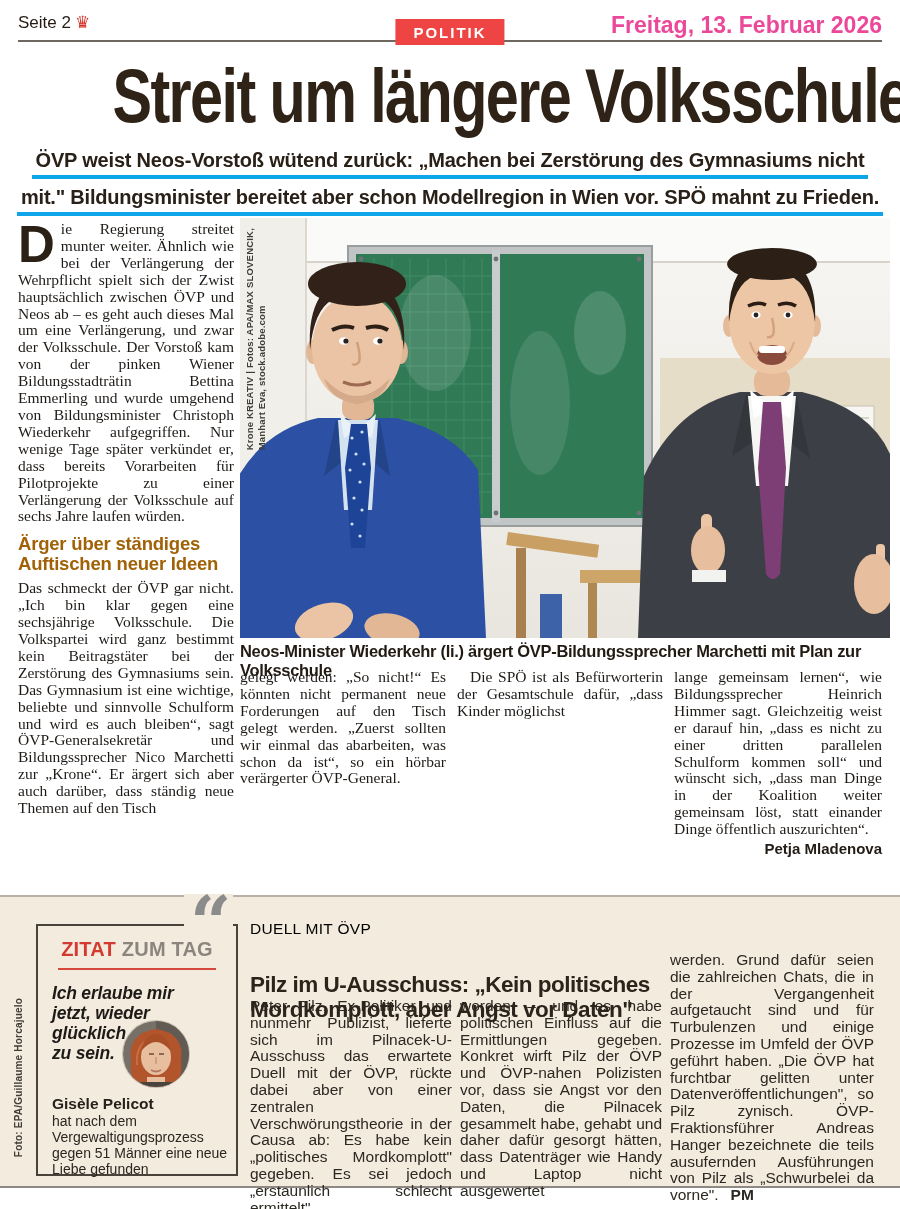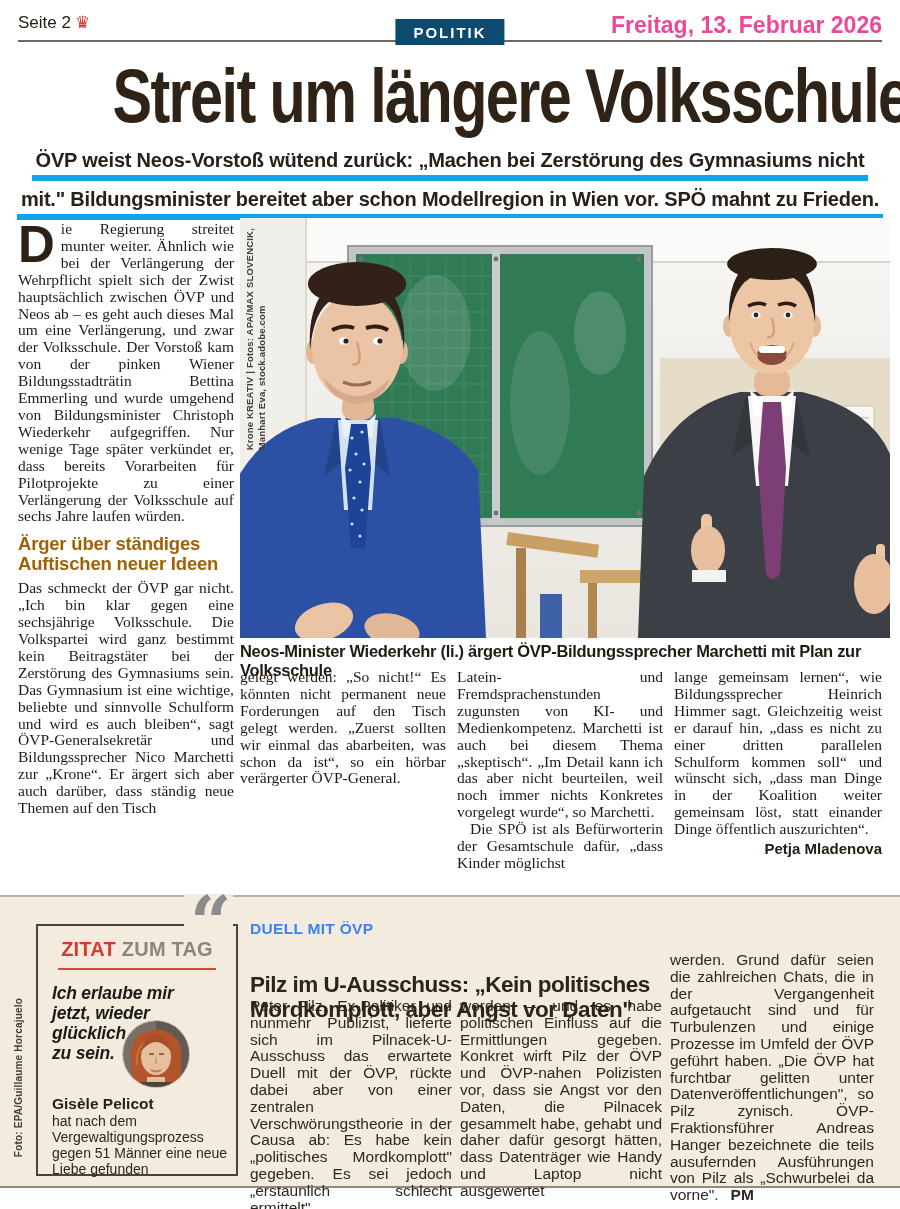--- a/index.html
+++ b/index.html
@@ -7,32 +7,32 @@
   body {
     height:1209px; position:relative; background:#ffffff;
     font-family:"Liberation Sans", sans-serif; color:#201b15; overflow:hidden;
   }
   .abs { position:absolute; }
 
   
   #hdr-left { left:18px; top:12px; font-size:17px; font-weight:normal; color:#241c13; }
   .crown { color:#d4342c; font-size:17px; margin-left:4px; }
   #hdr-rule { left:18px; top:40px; width:864px; height:2px; background:#6e6861; }
-  #politik-box { left:50%; top:19px; transform:translateX(-50%); background:#0c4a6e; color:#fff;
+  #politik-box { left:50%; top:19px; transform:translateX(-50%); background:#ef4444; color:#fff;
     font-size:15px; font-weight:bold; letter-spacing:2px; padding:5px 18px 4px; }
   #hdr-date { right:18px; top:12px; font-size:23px; font-weight:bold; color:#ec4899; }
 
   
   #headline { left:0; top:58px; width:900px; text-align:center; font-size:76px; font-weight:bold;
     color:#2f2318; line-height:1.0; letter-spacing:-2px; }
   #headline .squeeze { display:inline-block; transform:scaleX(0.78); transform-origin:50% 50%; white-space:nowrap; }
 
   #subhead { left:0; top:149px; width:900px; text-align:center; }
   #subhead .line { display:table; margin:0 auto 7px; font-size:20px; font-weight:bold; color:#292018;
-    padding:0 4px 3px; border-bottom:6px solid #0ea5e9; letter-spacing:-0.2px; }
+    padding:0 4px 3px; border-bottom:4px solid #0ea5e9; letter-spacing:-0.2px; }
 
   
   .serif { font-family:"Liberation Serif", serif; font-size:15.5px; line-height:16.9px;
     text-align:justify; color:#1e1a16; hyphens:auto; }
   .indent { text-indent:13px; }
   #col1 { left:18px; top:221px; width:216px; }
   .dropcap { float:left; font-family:"Liberation Sans",sans-serif; font-weight:bold; font-size:51px;
     line-height:41px; padding:3px 6px 0 0; color:#2b2015; }
   .col-subhead { font-family:"Liberation Sans",sans-serif; font-weight:bold; font-size:18.5px;
     line-height:20px; color:#a16207; margin:9px 0 6px; text-align:left; letter-spacing:-0.2px; }
@@ -65,21 +65,21 @@
   #zitat-rule { left:58px; top:968px; width:158px; height:2px; background:#d5483c; }
   #zitat-quote { left:52px; top:983px; width:172px; font-size:17.5px; font-weight:bold; font-style:italic;
     line-height:20px; color:#1d1b18; white-space:pre-line; letter-spacing:-0.2px; }
   #zitat-photo { left:123px; top:1021px; width:66px; height:66px; border-radius:50%; overflow:hidden;
     box-shadow:0 0 0 1px #c9c0b2; }
   #zitat-name { left:52px; top:1095px; width:180px; font-size:15.5px; font-weight:bold; color:#26211b; }
   #zitat-desc { left:52px; top:1113px; width:178px; font-size:14px; line-height:16px; color:#2a2620; }
   #zitat-credit { left:13px; top:998px; height:180px; }
   #zitat-credit .vert { font-size:10px; color:#413d37; }
 
-  #pilz-kicker { left:250px; top:920px; font-size:15.5px; font-weight:bold; color:#3b82f6; letter-spacing:0.3px; }
+  #pilz-kicker { left:250px; top:920px; font-size:15.5px; font-weight:normal; color:#000000; letter-spacing:0.3px; }
   #pilz-headline { left:250px; top:940px; width:440px; font-size:22.5px; line-height:25px;
     font-weight:bold; color:#2c241b; letter-spacing:-0.5px;margin-top:32px; }
   .pilz-body { font-size:15.5px; line-height:16.8px; text-align:justify; color:#2b2721; hyphens:auto; }
   #pilz-col1 { left:250px; top:998px; width:202px; }
   #pilz-col2 { left:460px; top:998px; width:202px; }
   #pilz-col3 { left:670px; top:952px; width:204px; }
   .author2 { font-weight:bold; padding-left:12px; white-space:nowrap; }
 </style>
 </head>
 <body>
@@ -251,21 +251,20 @@
     <span class="vert">Krone KREATIV | Fotos: APA/MAX SLOVENCIK,</span>
     <span class="vert">Manhart Eva, stock.adobe.com</span>
   </div>
 </div>
 <div class="abs" id="caption">Neos-Minister Wiederkehr (li.) ärgert ÖVP-Bildungssprecher Marchetti mit Plan zur Volksschule</div>
 
 <div class="abs" id="col2">
   <p class="serif">gelegt werden: „So nicht!“ Es könnten nicht permanent neue Forderungen auf den Tisch gelegt werden. „Zuerst sollten wir einmal das abarbeiten, was schon da ist“, so ein hörbar verärgerter ÖVP-General.</p>
 </div>
 <div class="abs" id="col3">
-  <p class="serif">Latein- und Fremdsprachenstunden zugunsten von KI- und Medienkompetenz. Marchetti ist auch bei diesem Thema „skeptisch“. „Im Detail kann ich das aber nicht beurteilen, weil noch immer nichts Konkretes vorgelegt wurde“, so Marchetti.</p>
   <p class="serif indent">Die SPÖ ist als Befürworterin der Gesamtschule dafür, „dass Kinder möglichst</p>
 </div>
 <div class="abs" id="col4">
   <p class="serif">lange gemeinsam lernen“, wie Bildungssprecher Heinrich Himmer sagt. Gleichzeitig weist er darauf hin, „dass es nicht zu einer dritten parallelen Schulform kommen soll“ und wünscht sich, „dass man Dinge in der Koalition weiter gemeinsam löst, statt einander Dinge öffentlich auszurichten“.</p>
   <div class="author1">Petja Mladenova</div>
 </div>
 
 <div class="abs" id="bottom"></div>
 
 <div class="abs" id="zitat-box"></div>

